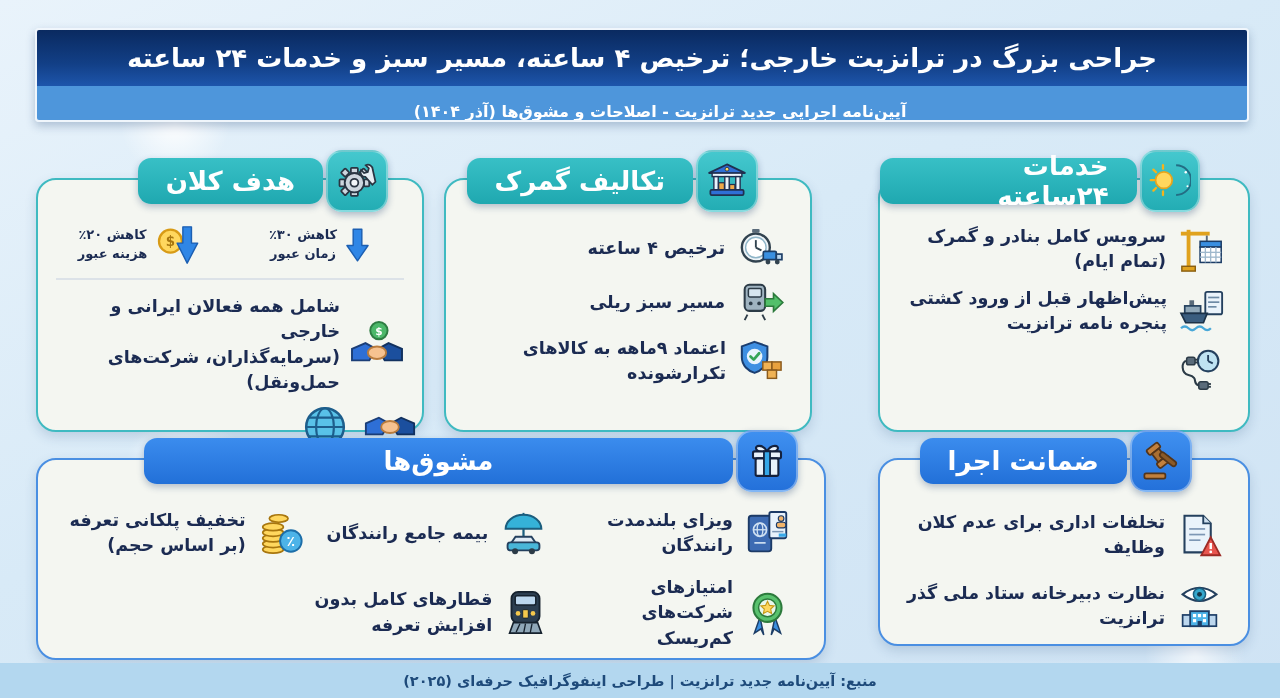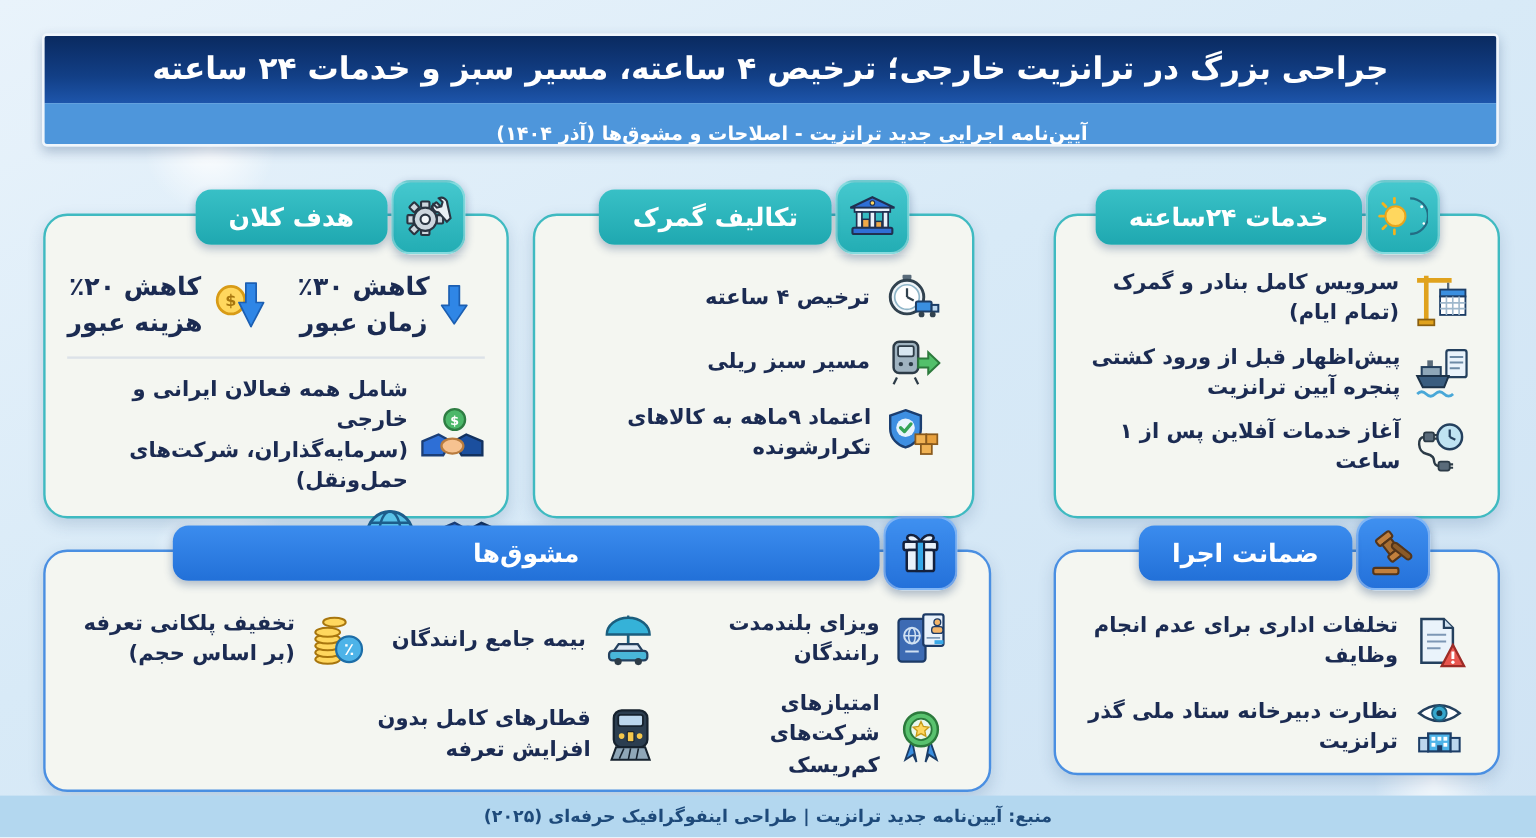--- a/index.html
+++ b/index.html
@@ -20,38 +20,38 @@
   .header-title{color:#ffffff;font-size:26px;font-weight:bold;letter-spacing:0;}
   .header-strip{height:50px;background:#4e96db;display:flex;align-items:center;justify-content:center;padding-left:36px;}
   .header-subtitle{color:#ffffff;font-size:16px;font-weight:bold;}
   
   .card{position:absolute;background:#f4f6f1;border-radius:20px;
     box-shadow:0 5px 12px rgba(40,80,130,.18);}
   .card.teal{border:2px solid #3fbac1;}
   .card.blue{border:2px solid #4a8fe2;}
   .card-head{position:absolute;top:-30px;display:flex;align-items:center;gap:3px;}
   .pill{height:46px;border-radius:13px;display:flex;align-items:center;justify-content:center;
-    padding:0 28px;color:#fff;font-size:21px;font-weight:bold;
+    padding:0 28px;color:#fff;font-size:26px;font-weight:bold;
     box-shadow:0 3px 7px rgba(25,60,110,.3);}
   .teal .pill{background:linear-gradient(180deg,#38c0c6 0%,#1fa8b0 100%);}
   .blue .pill{background:linear-gradient(180deg,#3b8cee 0%,#2270d8 100%);}
   .badge{width:62px;height:62px;border-radius:16px;display:flex;align-items:center;justify-content:center;
     box-shadow:0 3px 7px rgba(25,60,110,.32);border:2px solid rgba(255,255,255,.35);box-sizing:border-box;}
   .teal .badge{background:linear-gradient(180deg,#45c8ce 0%,#23adb4 100%);}
   .blue .badge{background:linear-gradient(180deg,#3f90f0 0%,#2471da 100%);}
   
   .item{display:flex;align-items:center;gap:12px;}
   .i{flex:0 0 auto;display:flex;align-items:center;justify-content:center;}
   .txt{font-size:17.5px;font-weight:bold;color:#1b2b52;line-height:1.45;}
   .l1,.l2{display:block;}
   .l2:empty{display:none;}
   
   .goal-stats{display:flex;padding:44px 14px 0;}
   .goal-stats .stat{flex:1;display:flex;align-items:center;justify-content:center;gap:9px;}
-  .stat .txt{text-align:center;font-size:21px;}
+  .stat .txt{text-align:center;font-size:13px;}
   .goal-scope{display:flex;align-items:center;gap:10px;margin:12px 18px 0;padding-top:14px;
     border-top:2px solid #dce2e8;}
   .goal-icons{display:flex;align-items:center;gap:16px;padding:8px 6px 0 0;justify-content:flex-start;}
   
   .customs-body{padding:48px 26px 0;}
   .customs-body .item{margin-bottom:13px;}
   
   .services-body{padding:44px 22px 0;}
   .services-body .item{margin-bottom:11px;}
   
@@ -277,42 +277,38 @@
                 <line x1="31" y1="18" x2="40" y2="18"></line>
             </g>
             <rect x="11" y="11" width="5" height="8" fill="#5a6b7a"></rect>
             <rect x="6" y="17" width="17" height="8" fill="#8fa7b8" stroke="#24405e" stroke-width="1.8"></rect>
             <path d="M2 25 h28 l-4 10 H7 Z" fill="#3a5d7f" stroke="#1c3248" stroke-width="1.8"></path>
             <path d="M2 41 q4 -4 8 0 t8 0 t8 0 t8 0" fill="none" stroke="#49a8d8" stroke-width="2.4"></path>
           </svg>
         </span>
         <span class="txt">
           <span class="l1">پیش‌اظهار قبل از ورود کشتی</span>
-          <span class="l2">پنجره آیین ترانزیت</span>
+          <span class="l2">پنجره نامه ترانزیت</span>
         </span>
       </div>
       <div class="item">
         <span class="i">
           <svg width="47" height="43" viewBox="0 0 50 46">
             <circle cx="31" cy="14" r="11" fill="#bfe3f2" stroke="#24405e" stroke-width="2.2"></circle>
             <line x1="31" y1="14" x2="31" y2="7.5" stroke="#24405e" stroke-width="2"></line>
             <line x1="31" y1="14" x2="36" y2="16.5" stroke="#24405e" stroke-width="2"></line>
             <rect x="8" y="10" width="9" height="8" rx="2" fill="#5a6b7a" stroke="#2c3b47" stroke-width="1.6"></rect>
             <line x1="17" y1="12.5" x2="20" y2="12.5" stroke="#2c3b47" stroke-width="2"></line>
             <line x1="17" y1="15.5" x2="20" y2="15.5" stroke="#2c3b47" stroke-width="2"></line>
             <path d="M8 14 C2 14 2 27 10 29 C22 32 13 38 21 40" fill="none" stroke="#2c3b47" stroke-width="2.2"></path>
             <rect x="21" y="36" width="10" height="8" rx="2" fill="#5a6b7a" stroke="#2c3b47" stroke-width="1.6"></rect>
             <line x1="31" y1="38.5" x2="34" y2="38.5" stroke="#2c3b47" stroke-width="2"></line>
             <line x1="31" y1="41.5" x2="34" y2="41.5" stroke="#2c3b47" stroke-width="2"></line>
           </svg>
         </span>
-        <span class="txt">
-          <span class="l1">آغاز خدمات آفلاین پس از ۱ ساعت</span>
-
-        </span>
       </div>
     </div>
   </div>
 
   <div class="card blue" style="left:36px;top:458px;width:786px;height:198px;">
     <div class="card-head" style="right:26px;left:106px;">
       <span class="badge">
         <svg width="42" height="42" viewBox="0 0 48 48">
           <path d="M24 13 C19 4 9 6 12 11 C14 14.5 20 14 24 13 Z" fill="#e9f2fb" stroke="#14213d" stroke-width="2.4"></path>
           <path d="M24 13 C29 4 39 6 36 11 C34 14.5 28 14 24 13 Z" fill="#e9f2fb" stroke="#14213d" stroke-width="2.4"></path>
@@ -444,21 +440,21 @@
             <g stroke="#7d97b5" stroke-width="1.8">
               <line x1="13" y1="17" x2="30" y2="17"></line>
                 <line x1="13" y1="23" x2="30" y2="23"></line>
                 <line x1="13" y1="29" x2="25" y2="29"></line>
             </g>
             <polygon points="36,26 46,45 26,45" fill="#e8564f" stroke="#9c2b26" stroke-width="2"></polygon>
             <line x1="36" y1="32" x2="36" y2="38.5" stroke="#ffffff" stroke-width="2.6"></line>
             <circle cx="36" cy="41.5" r="1.5" fill="#ffffff"></circle>
           </svg>
         </span>
-        <span class="txt">تخلفات اداری برای عدم انجام وظایف</span>
+        <span class="txt">تخلفات اداری برای عدم کلان وظایف</span>
       </div>
       <div class="item">
         <span class="i">
           <svg width="45" height="47" viewBox="0 0 48 50">
             <path d="M6 12 Q24 -2 42 12 Q24 26 6 12 Z" fill="#ffffff" stroke="#24405e" stroke-width="2.2"></path>
             <circle cx="24" cy="12" r="6.5" fill="#35a7cd" stroke="#1b5e7e" stroke-width="1.6"></circle>
             <circle cx="24" cy="12" r="2.6" fill="#16384a"></circle>
             <rect x="14" y="30" width="20" height="16" fill="#4db3e8" stroke="#1c3d66" stroke-width="2"></rect>
             <rect x="6" y="34" width="8" height="12" fill="#bcd7ee" stroke="#1c3d66" stroke-width="1.8"></rect>
             <rect x="34" y="34" width="8" height="12" fill="#bcd7ee" stroke="#1c3d66" stroke-width="1.8"></rect>

